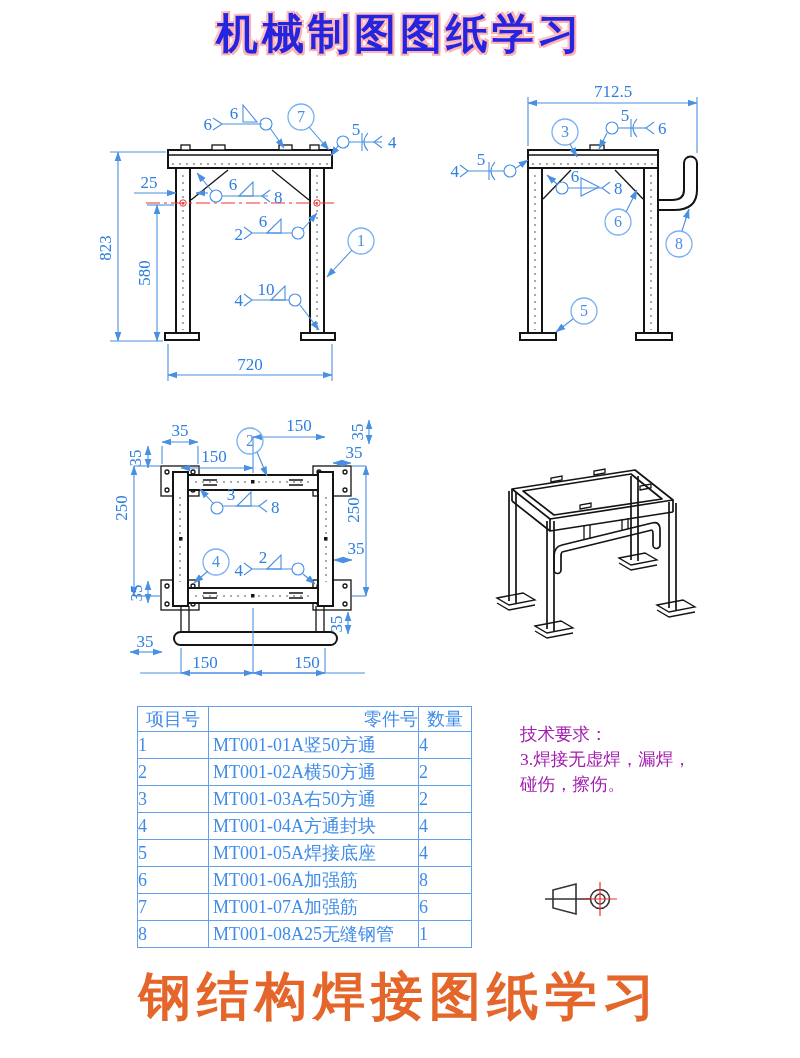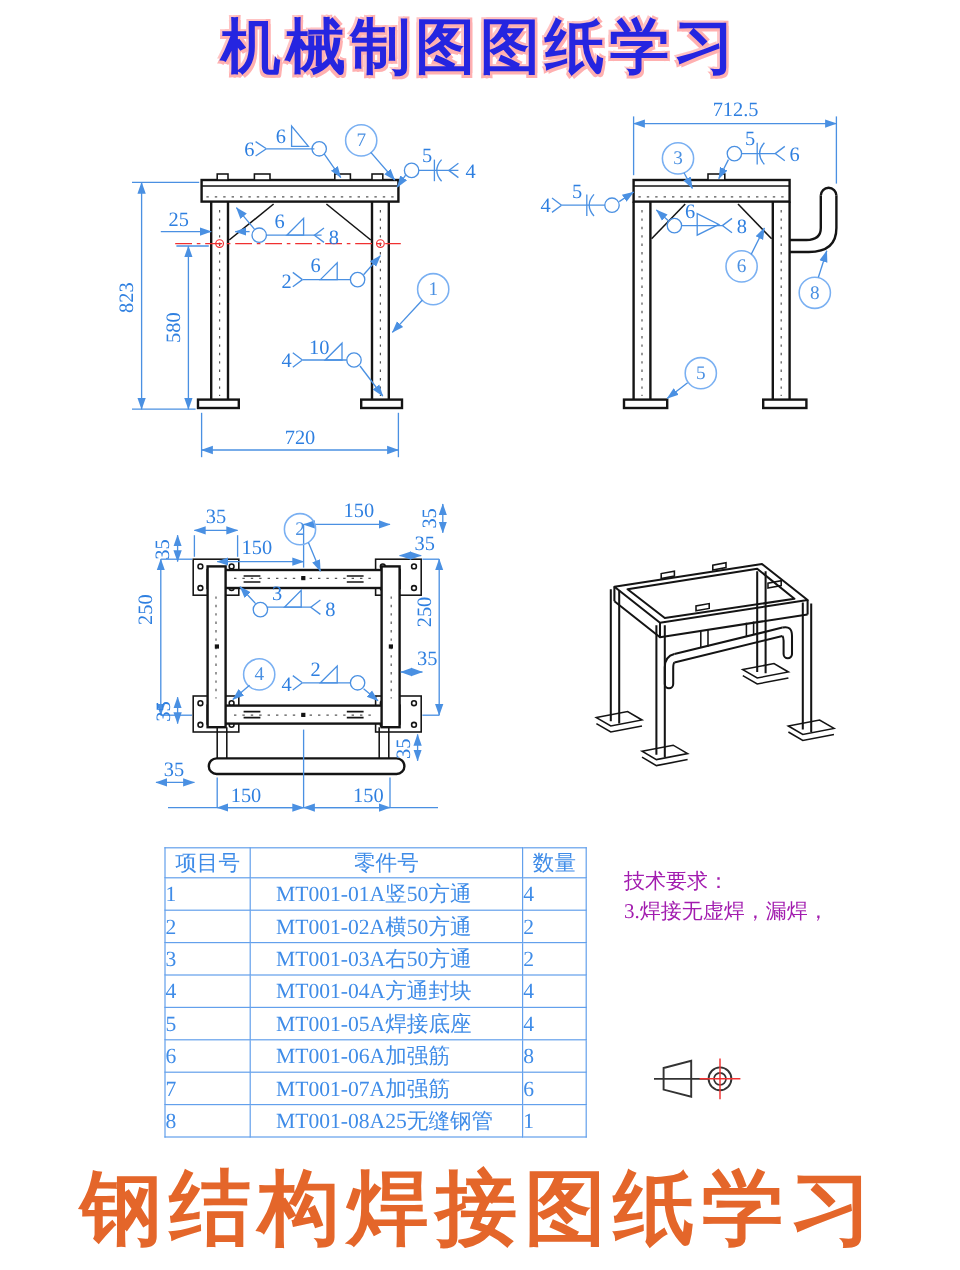--- a/index.html
+++ b/index.html
@@ -1,22 +1,22 @@
 <!DOCTYPE html>
 <html><head>
 <meta charset="utf-8">
 <style>
   html,body{margin:0;padding:0;}
   .sheet{position:relative;width:800px;height:1058px;background:#ffffff;overflow:hidden;
          font-family:"Liberation Sans",sans-serif;}
   .title-top{position:absolute;top:6px;left:0;width:100%;text-align:center;
-     font-family:"DejaVu Sans",sans-serif;font-weight:bold;font-size:50px;letter-spacing:4px;
+     font-family:"DejaVu Sans",sans-serif;font-weight:bold;font-size:42px;letter-spacing:4px;
      color:#2525e0;text-shadow:2px 2px 0 #ffb0b0,-2px -2px 0 #ffc4c4,2px -2px 0 #ffb0b0,-2px 2px 0 #ffb0b0;}
   .title-bottom{position:absolute;top:962px;left:0;width:100%;text-align:center;
-     font-family:"DejaVu Sans",sans-serif;font-weight:bold;font-size:68px;letter-spacing:6px;
+     font-family:"DejaVu Sans",sans-serif;font-weight:bold;font-size:52px;letter-spacing:6px;
      color:#e4662a;}
   svg.canvas{position:absolute;left:0;top:0;}
   
   .blk2{stroke:#141414;stroke-width:2;fill:none;}
   .blk1{stroke:#141414;stroke-width:1.3;fill:none;}
   .blk15{stroke:#141414;stroke-width:1.7;fill:none;stroke-linejoin:round;}
   .blkf{fill:#ffffff;stroke:#141414;stroke-width:2;}
   .blk1f{fill:#ffffff;stroke:#141414;stroke-width:1.3;}
   .stitch{stroke:#555555;stroke-width:1;fill:none;stroke-dasharray:2 5;}
   .red{stroke:#f03030;stroke-width:1.2;fill:none;}
@@ -24,21 +24,21 @@
   .bl{stroke:#4a90e2;stroke-width:1.1;fill:none;}
   .dim{font-family:"Liberation Serif",serif;font-size:17px;fill:#2e7fe0;}
   .bal{font-family:"Liberation Serif",serif;font-size:16px;fill:#4a90e2;}
   .balc{fill:none;stroke:#7ab0f2;stroke-width:1.3;}
   
   .bom{position:absolute;left:137px;top:706px;border-collapse:collapse;
        font-family:"Liberation Serif",serif;color:#3f8ce8;}
   .bom th,.bom td{border:1.6px solid #63a0ec;font-weight:normal;font-size:18px;
        padding:0;height:26px;}
   .bom th{height:24px;}
-  .bom .c0{width:70px;} .bom .c1{width:205px;text-align:left;padding-left:21px;} .bom .c2{width:52px;}
+  .bom .c0{width:70px;} .bom .c1{width:205px;text-align:left;padding-left:4px;} .bom .c2{width:52px;}
   
   .tech{position:absolute;left:496px;top:722px;width:256px;
         font-family:"Liberation Serif",serif;font-size:17.5px;color:#a21caf;line-height:1.42;margin-left:24px;}
   .tech div{white-space:nowrap;}
 </style>
 </head>
 <body>
 
 <div class="sheet">
 
@@ -368,21 +368,21 @@
     <line x1="600" y1="882" x2="600" y2="916" class="red"></line>
   </g>
 </svg>
 
 <div class="title-top">机械制图图纸学习</div>
 
 <table class="bom">
   <tbody>
         <tr>
     <th class="c0">项目号</th>
-    <th class="c1" style="text-align:center;padding-left:0;">零件号</th>
+    <th class="c1" style="text-align:right;padding-left:0;">零件号</th>
     <th class="c2">数量</th>
   </tr>
   <tr>
     <td class="c0">1</td>
     <td class="c1">MT001-01A竖50方通</td>
     <td class="c2">4</td>
   </tr>
   <tr>
     <td class="c0">2</td>
     <td class="c1">MT001-02A横50方通</td>
@@ -417,17 +417,18 @@
     <td class="c0">8</td>
     <td class="c1">MT001-08A25无缝钢管</td>
     <td class="c2">1</td>
   </tr>
 </tbody>
     </table>
 
 <div class="tech">
   <div>技术要求：</div>
   <div>3.焊接无虚焊，漏焊，</div>
+  <div>碰伤，擦伤。</div>
 </div>
 
 <div class="title-bottom">钢结构焊接图纸学习</div>
 
 </div>
 
 </body></html>

